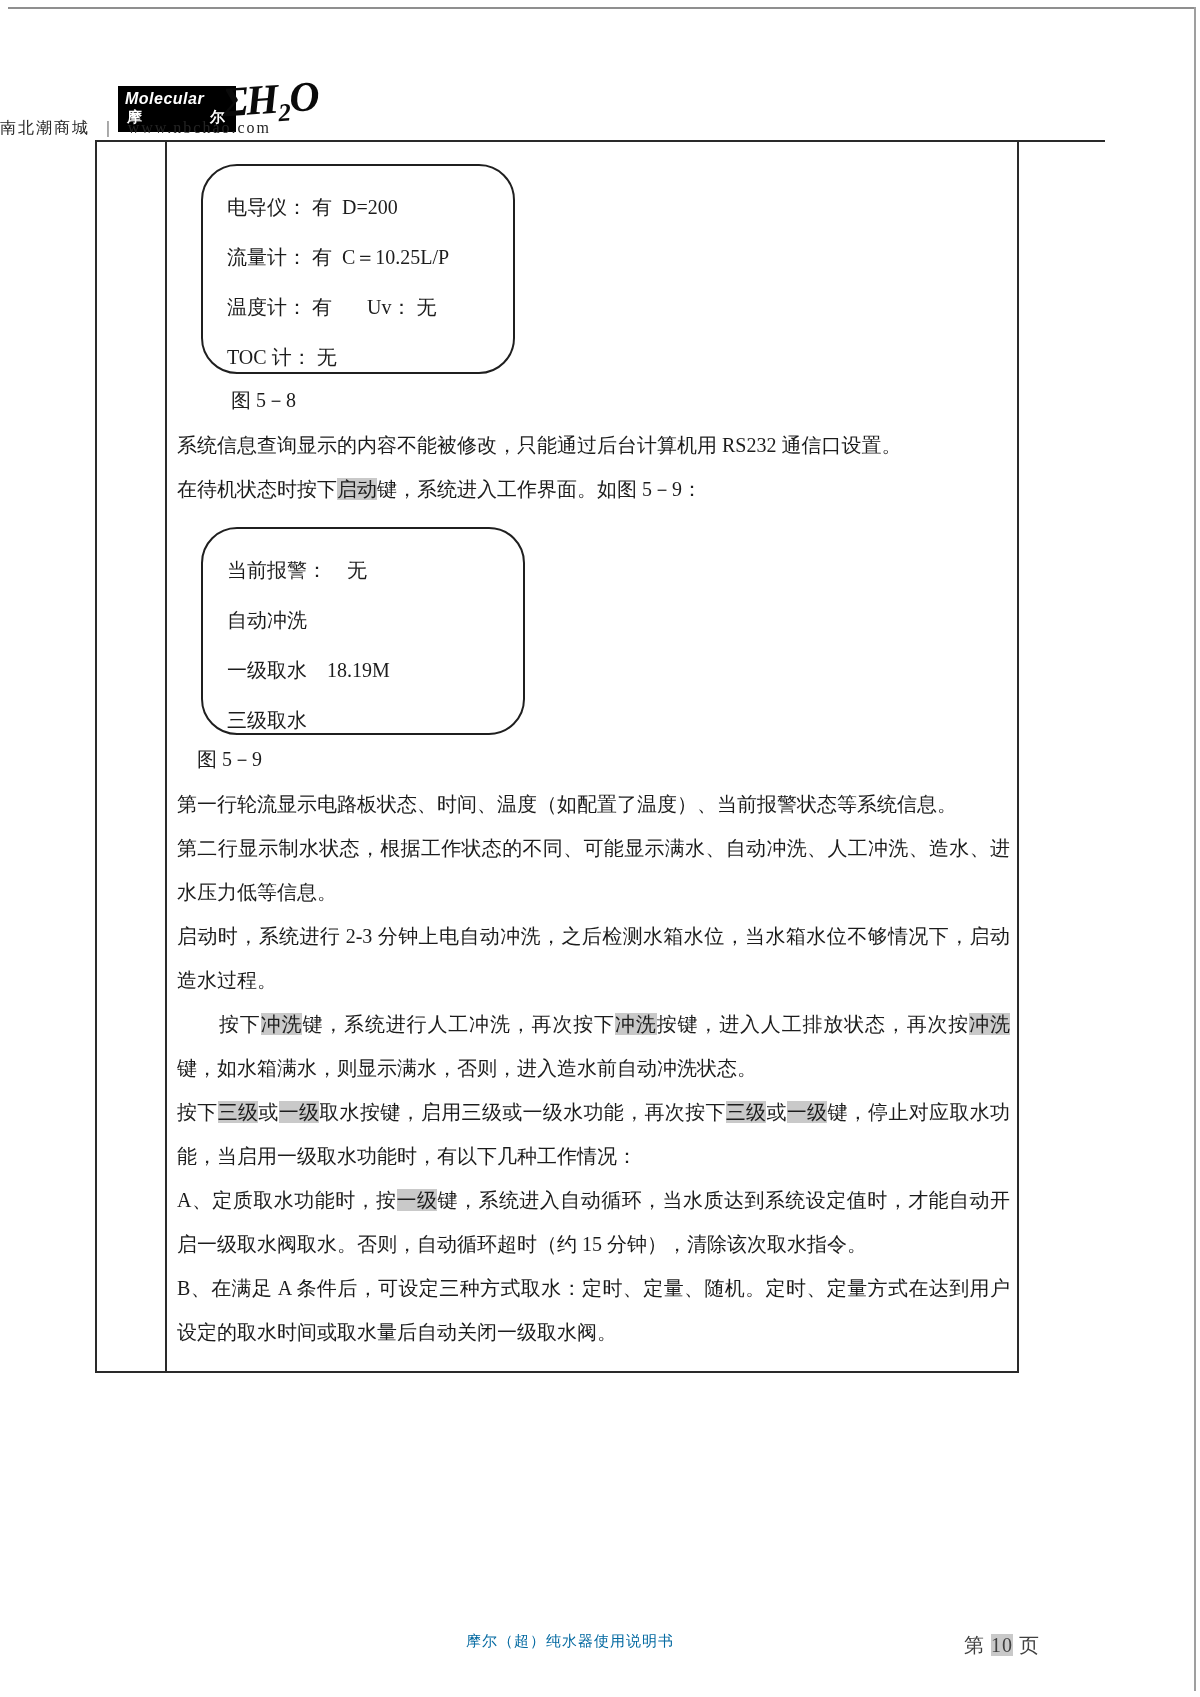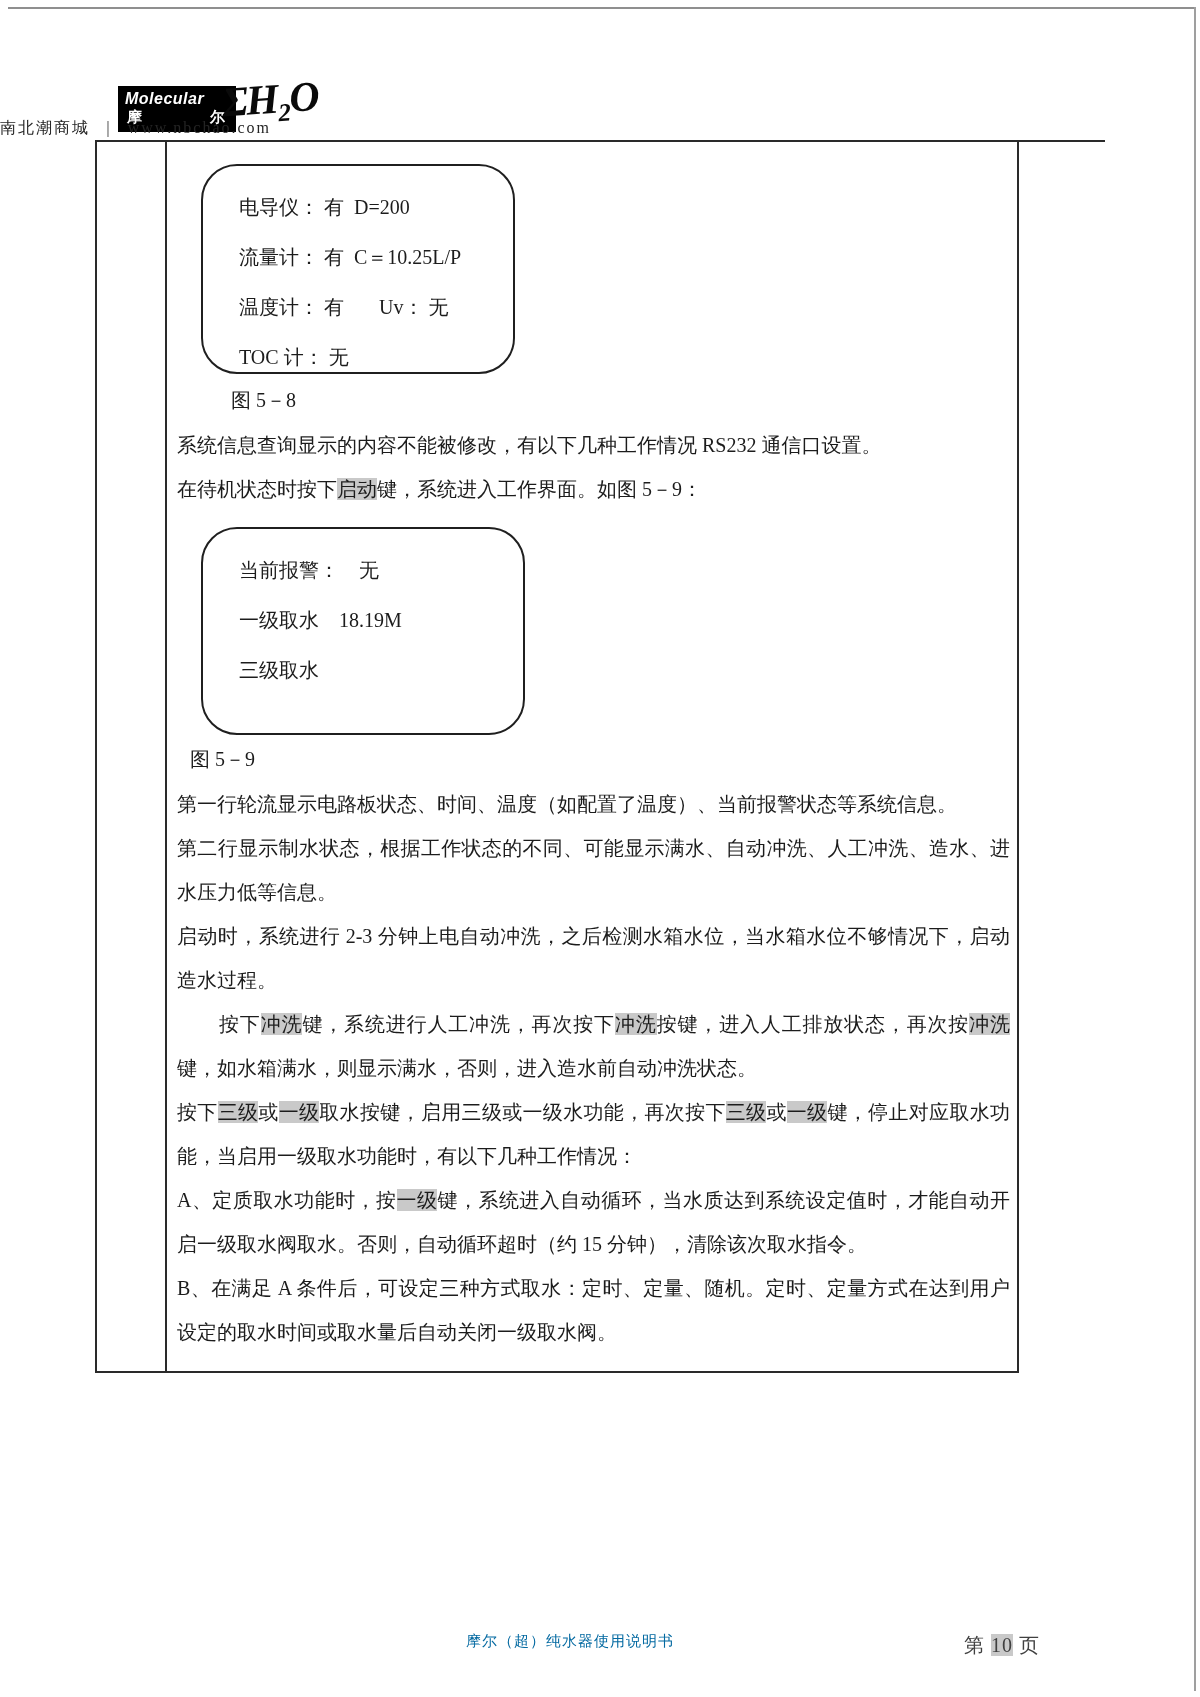--- a/index.html
+++ b/index.html
@@ -36,26 +36,26 @@
   .frame-v { position:absolute; top:140px; width:2px; height:1233px; background:#2a2a2a; }
   .frame-left { left:95px; }
   .frame-div { left:165px; }
   .frame-right { left:1017px; }
   .frame-bottom { position:absolute; left:95px; top:1371px; width:924px; height:2px; background:#2a2a2a; }
 
   
   .content { position:absolute; left:177px; top:150px; width:833px; font-size:20px; }
   .lcd-box {
     border:2px solid #1f1f1f; border-radius:36px;
-    width:314px; height:210px; margin:14px 0 0 24px; padding:16px 8px 0 36px;
+    width:314px; height:210px; margin:14px 0 0 24px; padding:16px 8px 0 24px;
   }
   .lcd-box2 { width:324px; height:208px; margin-top:16px; }
   .lcd-line { line-height:50px; white-space:pre; font-size:20px; }
   .fig-caption { font-size:20px; line-height:34px; margin:9px 0 0 54px; }
-  .fig-caption.flush { margin-left:13px; margin-top:7px; }
+  .fig-caption.flush { margin-left:20px; margin-top:7px; }
   .paras { margin-top:6px; }
   .para { font-size:20px; line-height:44px; text-align:justify; color:#1c1c1c; }
   .para.indent { text-indent:42px; }
   .hl { background:#c9c9c9; }
 
   
   .footer-title { position:absolute; left:170px; top:1632px; width:800px; text-align:center; font-size:15px; letter-spacing:1px; color:#0369a1; }
   .footer-page { position:absolute; left:964px; top:1632px; font-size:20px; letter-spacing:1px; color:#404040; }
 </style>
 </head>
@@ -91,26 +91,27 @@
 
     <div class="lcd-box">
         <div class="lcd-line">电导仪： 有  D=200</div>
         <div class="lcd-line">流量计： 有  C＝10.25L/P</div>
         <div class="lcd-line">温度计： 有       Uv： 无</div>
         <div class="lcd-line">TOC 计： 无</div>
       </div>
     <div class="fig-caption">图 5－8</div>
 
     <div class="paras">
-        <p class="para"><span>系统信息查询显示的内容不能被修改，有以下几种工作情况 RS232 通信口设置。</span></p>
+        <p class="para"><span>系统信息查询显示的内容不能被修改，只能通过后台计算机用 RS232 通信口设置。</span></p>
         <p class="para"><span>在待机状态时按下</span><span class="hl">启动</span><span>键，系统进入工作界面。如图 5－9：</span></p>
       </div>
 
     <div class="lcd-box lcd-box2">
         <div class="lcd-line">当前报警：    无</div>
+        <div class="lcd-line">自动冲洗</div>
         <div class="lcd-line">一级取水    18.19M</div>
         <div class="lcd-line">三级取水</div>
       </div>
     <div class="fig-caption flush">图 5－9</div>
 
     <div class="paras">
         <p class="para"><span>第一行轮流显示电路板状态、时间、温度（如配置了温度）、当前报警状态等系统信息。</span></p>
         <p class="para"><span>第二行显示制水状态，根据工作状态的不同、可能显示满水、自动冲洗、人工冲洗、造水、进水压力低等信息。</span></p>
         <p class="para"><span>启动时，系统进行 2-3 分钟上电自动冲洗，之后检测水箱水位，当水箱水位不够情况下，启动造水过程。</span></p>
         <p class="para indent"><span>按下</span><span class="hl">冲洗</span><span>键，系统进行人工冲洗，再次按下</span><span class="hl">冲洗</span><span>按键，进入人工排放状态，再次按</span><span class="hl">冲洗</span><span>键，如水箱满水，则显示满水，否则，进入造水前自动冲洗状态。</span></p>

